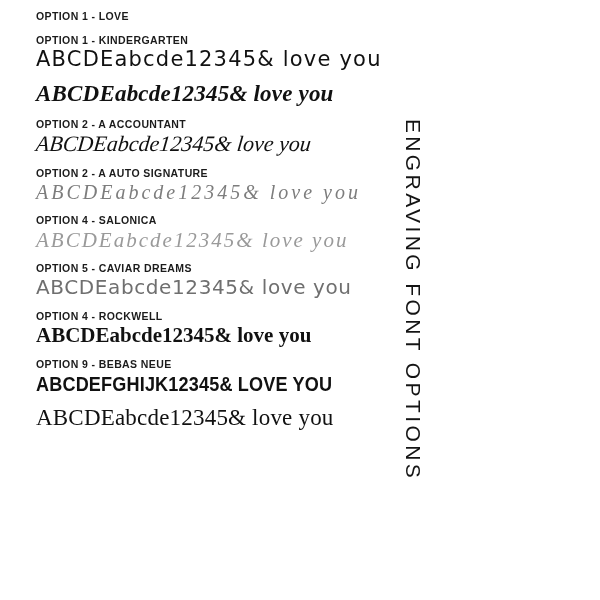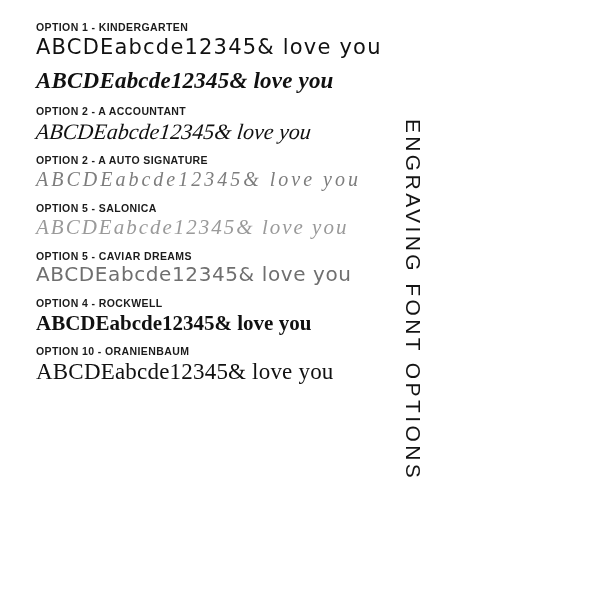--- a/index.html
+++ b/index.html
@@ -145,20 +145,21 @@
   }
 </style>
 </head>
 <body>
 
 <div id="page">
 
   <div id="options-list">
 
     <div class="option-block">
+      <div class="option-label">OPTION 1 - LOVE</div>
     </div>
 
     <div class="option-block">
       <div class="option-label">OPTION 1 - KINDERGARTEN</div>
       <div class="option-sample s2">ABCDEabcde12345&amp;  love  you</div>
     </div>
 
     <div class="option-block">
       <div class="option-sample s3">ABCDEabcde12345&amp;  love you</div>
     </div>
@@ -167,37 +168,40 @@
       <div class="option-label">OPTION 2 - A ACCOUNTANT</div>
       <div class="option-sample s4">ABCDEabcde12345&amp; love you</div>
     </div>
 
     <div class="option-block">
       <div class="option-label">OPTION 2 - A AUTO SIGNATURE</div>
       <div class="option-sample s5">ABCDEabcde12345&amp;  love  you</div>
     </div>
 
     <div class="option-block">
-      <div class="option-label">OPTION 5 - SALONICA</div>
+      <div class="option-label">OPTION 4 - SALONICA</div>
       <div class="option-sample s6">ABCDEabcde12345&amp;  love you</div>
     </div>
 
     <div class="option-block">
       <div class="option-label">OPTION 5 - CAVIAR DREAMS</div>
       <div class="option-sample s7">ABCDEabcde12345&amp; love you</div>
     </div>
 
     <div class="option-block">
       <div class="option-label">OPTION 4 - ROCKWELL</div>
       <div class="option-sample s8">ABCDEabcde12345&amp;  love you</div>
     </div>
 
-
-    <div class="option-block">
-      <div class="option-label">OPTION 10 - ORANIENBAUM</div>
+    <div class="option-block">
+      <div class="option-label">OPTION 9 - BEBAS NEUE</div>
+      <div class="option-sample s9">ABCDEFGHIJK12345&amp;  LOVE YOU</div>
+    </div>
+
+    <div class="option-block">
       <div class="option-sample s10">ABCDEabcde12345&amp;  love you</div>
     </div>
 
   </div>
 
   <div id="side-title">ENGRAVING FONT OPTIONS</div>
 
 </div>
 
 </body></html>

